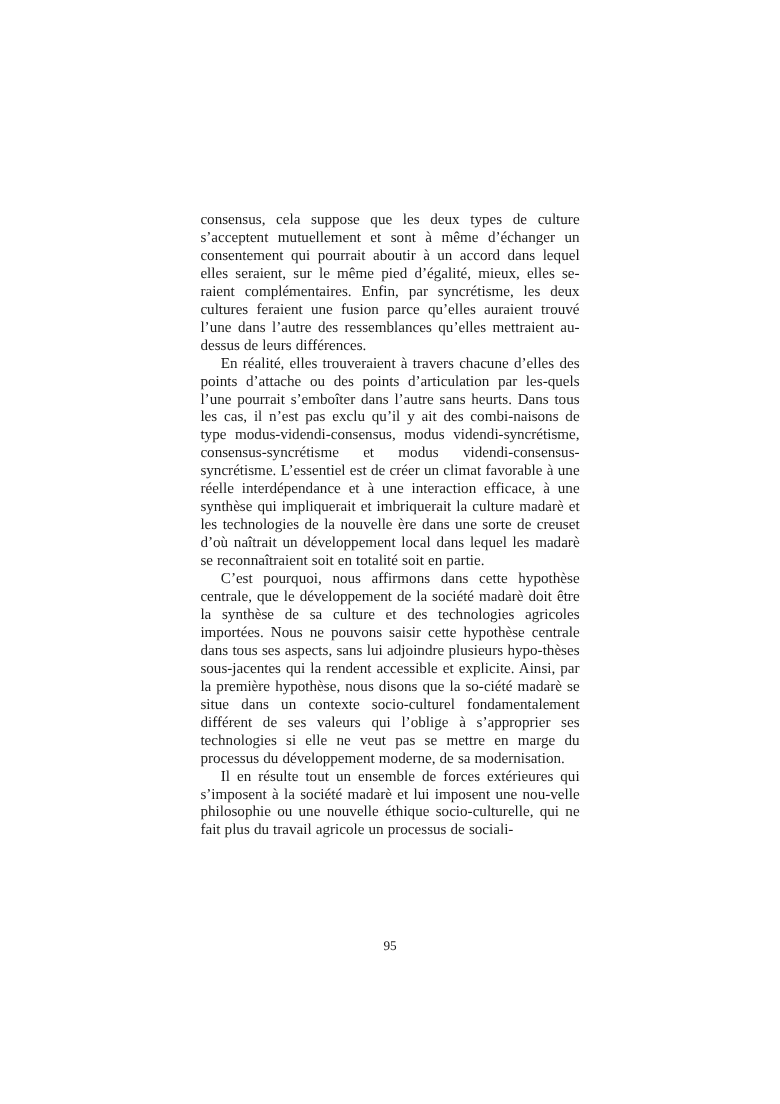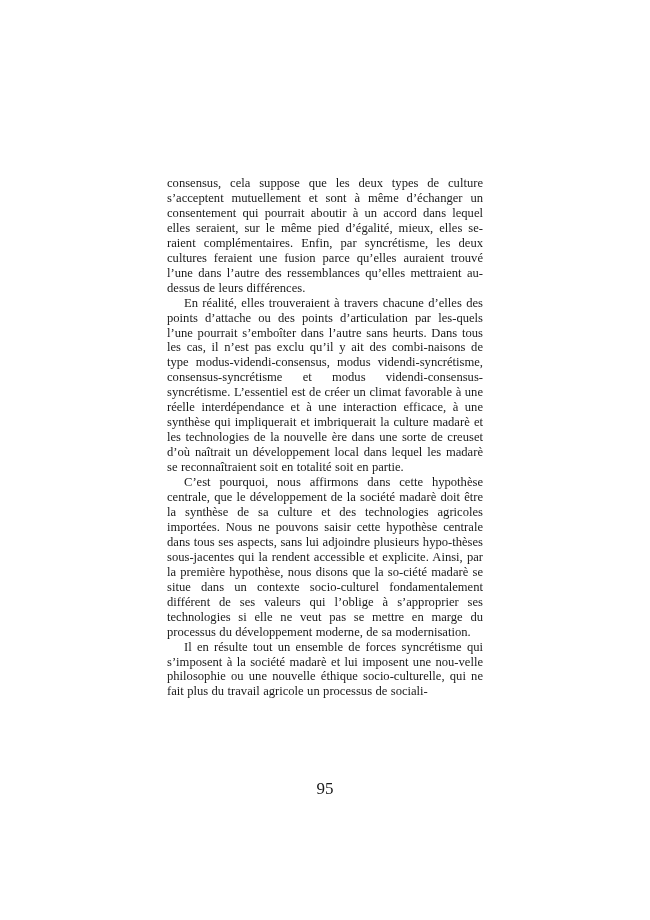--- a/index.html
+++ b/index.html
@@ -38,31 +38,31 @@
   }
   .para.indent {
     text-indent: 17px;
   }
   .page-number {
     position: absolute;
     left: 167px;
     top: 782px;
     width: 316px;
     text-align: center;
-    font-size: 17px;
+    font-size: 11px;
     line-height: 14.95px;
   }
 </style>
 </head>
 <body>
 
 <div class="page">
 
   <div class="text-column">
     <p class="para">consensus, cela suppose que les deux types de culture s’acceptent mutuellement et sont à même d’échanger un consentement qui pourrait aboutir à un accord dans lequel elles seraient, sur le même pied d’égalité, mieux, elles se-raient complémentaires. Enfin, par syncrétisme, les deux cultures feraient une fusion parce qu’elles auraient trouvé l’une dans l’autre des ressemblances qu’elles mettraient au-dessus de leurs différences.</p>
     <p class="para indent">En réalité, elles trouveraient à travers chacune d’elles des points d’attache ou des points d’articulation par les-quels l’une pourrait s’emboîter dans l’autre sans heurts. Dans tous les cas, il n’est pas exclu qu’il y ait des combi-naisons de type modus-videndi-consensus, modus videndi-syncrétisme, consensus-syncrétisme et modus videndi-consensus-syncrétisme. L’essentiel est de créer un climat favorable à une réelle interdépendance et à une interaction efficace, à une synthèse qui impliquerait et imbriquerait la culture madarè et les technologies de la nouvelle ère dans une sorte de creuset d’où naîtrait un développement local dans lequel les madarè se reconnaîtraient soit en totalité soit en partie.</p>
     <p class="para indent">C’est pourquoi, nous affirmons dans cette hypothèse centrale, que le développement de la société madarè doit être la synthèse de sa culture et des technologies agricoles importées. Nous ne pouvons saisir cette hypothèse centrale dans tous ses aspects, sans lui adjoindre plusieurs hypo-thèses sous-jacentes qui la rendent accessible et explicite. Ainsi, par la première hypothèse, nous disons que la so-ciété madarè se situe dans un contexte socio-culturel fondamentalement différent de ses valeurs qui l’oblige à s’approprier ses technologies si elle ne veut pas se mettre en marge du processus du développement moderne, de sa modernisation.</p>
-    <p class="para indent">Il en résulte tout un ensemble de forces syncrétisme qui s’imposent à la société madarè et lui imposent une nou-velle philosophie ou une nouvelle éthique socio-culturelle, qui ne fait plus du travail agricole un processus de sociali-</p>
+    <p class="para indent">Il en résulte tout un ensemble de forces extérieures qui s’imposent à la société madarè et lui imposent une nou-velle philosophie ou une nouvelle éthique socio-culturelle, qui ne fait plus du travail agricole un processus de sociali-</p>
   </div>
 
   <div class="page-number">95</div>
 
 </div>
 
 </body></html>

